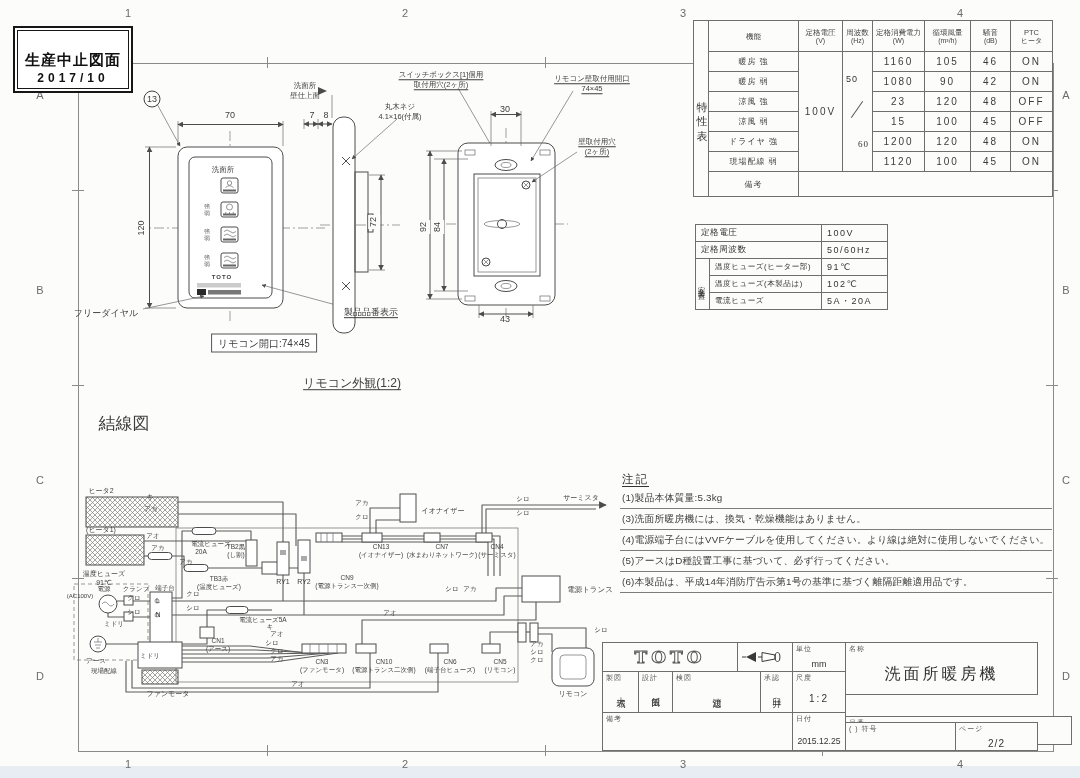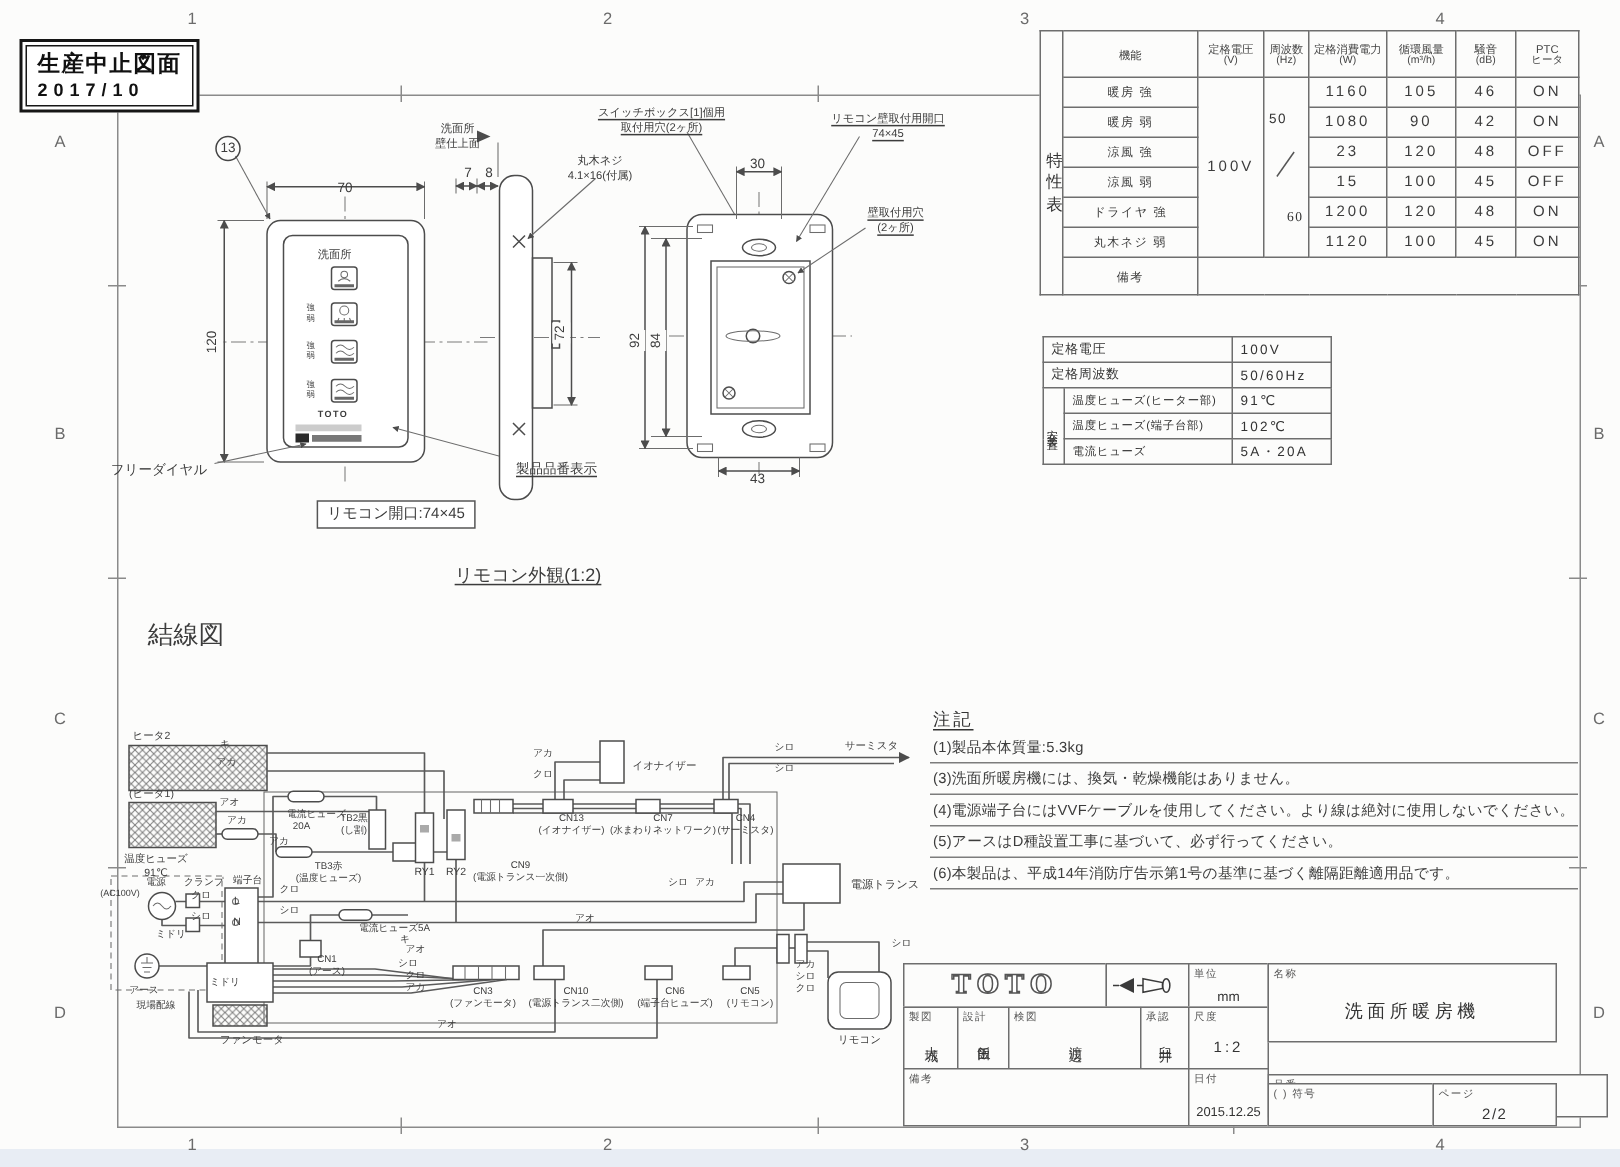--- a/index.html
+++ b/index.html
@@ -5,21 +5,21 @@
   html,body{margin:0;padding:0;}
   body{width:1080px;height:778px;background:#fbfbfa;overflow:hidden;
        font-family:"Liberation Sans","DejaVu Sans",sans-serif;color:#333;position:relative;}
   #page{position:absolute;left:0;top:0;width:1080px;height:778px;background:#fcfcfb;}
   .abs{position:absolute;}
   
   #frame{left:78px;top:63px;width:974px;height:687px;border:1px solid #8a8a8a;}
   .tick{background:#8a8a8a;}
   
   #stamp{left:13px;top:26px;border:2px solid #161616;background:#fff;padding:2px;z-index:9;}
-  #stamp .in{border:1px solid #161616;padding:2px 7px 3px;}
+  #stamp .in{border:1px solid #161616;padding:20px 7px 3px;text-align:center;}
   #stamp .l1{font-size:15px;font-weight:bold;color:#111;letter-spacing:1px;white-space:nowrap;}
   #stamp .l2{font-size:12px;font-weight:bold;color:#111;letter-spacing:4px;margin-top:1px;}
   
   .ann{position:absolute;transform:translate(-50%,-50%);font-size:8px;line-height:1.3;color:#3c3c3c;
        white-space:pre;text-align:center;z-index:6;}
   .ann.v{transform:translate(-50%,-50%) rotate(-90deg);background:#fcfcfb;padding:0 2px;}
   .ann.u{text-decoration:underline;text-underline-offset:2px;}
   .ann.box{border:1px solid #555;padding:2px 6px;background:#fff;}
   .ann.circ{border:1px solid #444;border-radius:50%;width:15px;height:15px;line-height:15px;padding:0;}
   .ann.bd{font-weight:bold;letter-spacing:1px;}
@@ -358,21 +358,21 @@
       <td class="num">OFF</td>
     </tr>
     <tr>
       <td class="fn">ドライヤ 強</td>
       <td class="num">1200</td>
       <td class="num">120</td>
       <td class="num">48</td>
       <td class="num">ON</td>
     </tr>
     <tr>
-      <td class="fn">丸木ネジ 弱</td>
+      <td class="fn">現場配線 弱</td>
       <td class="num">1120</td>
       <td class="num">100</td>
       <td class="num">45</td>
       <td class="num">ON</td>
     </tr>
     <tr>
       <td class="fn" style="height:24px">備考</td>
       <td colspan="6"></td>
     </tr>
   </tbody>
@@ -394,21 +394,21 @@
       <td class="val">50/60Hz</td>
     </tr>
     <tr>
       <td rowspan="3">
             <div class="vsafe">安全装置</div>
           </td>
       <td class="lab" style="font-size:7.6px">温度ヒューズ(ヒーター部)</td>
       <td class="val">91℃</td>
     </tr>
     <tr>
-      <td class="lab" style="font-size:7.6px">温度ヒューズ(端子台部)</td>
+      <td class="lab" style="font-size:7.6px">温度ヒューズ(本製品は)</td>
       <td class="val">102℃</td>
     </tr>
     <tr>
       <td class="lab" style="font-size:7.6px">電流ヒューズ</td>
       <td class="val">5A・20A</td>
     </tr>
   </tbody>
     </table>
 
   <div class="abs" id="notes-title">注記</div>
@@ -471,21 +471,21 @@
     <div class="abs tb" style="left:792px;top:671px;width:54px;height:42px">
       <span class="lbl">尺度</span>
       <div class="cval" style="font-size:10px;letter-spacing:2px;padding-top:6px">1:2</div>
     </div>
     <div class="abs tb" style="left:792px;top:712px;width:54px;height:39px">
       <span class="lbl">日付</span>
       <div class="cval" style="font-size:8.6px;padding-top:9px">2015.12.25</div>
     </div>
     <div class="abs tb" style="left:845px;top:642px;width:193px;height:53px">
       <span class="lbl">名称</span>
-      <div class="cval" style="font-size:12px;letter-spacing:3px;padding-top:6px">洗面所暖房機</div>
+      <div class="cval" style="font-size:16px;letter-spacing:3px;padding-top:6px">洗面所暖房機</div>
     </div>
     <div class="abs tb" style="left:845px;top:716px;width:227px;height:29px">
       <span class="lbl">品番</span>
       <div class="cval" style="font-size:14px;letter-spacing:6px;color:#555;padding-top:3px">TYR330</div>
     </div>
     <div class="abs tb" style="left:845px;top:722px;width:111px;height:29px">
       <span class="lbl">( ) 符号</span>
     </div>
     <div class="abs tb" style="left:955px;top:722px;width:83px;height:29px">
       <span class="lbl">ページ</span>
@@ -506,21 +506,21 @@
       <span class="ann zone" style="left: 40px; top: 290px; font-size: 11px;">B</span>
       <span class="ann zone" style="left: 40px; top: 480px; font-size: 11px;">C</span>
       <span class="ann zone" style="left: 40px; top: 676px; font-size: 11px;">D</span>
       <span class="ann zone" style="left: 1066px; top: 95px; font-size: 11px;">A</span>
       <span class="ann zone" style="left: 1066px; top: 290px; font-size: 11px;">B</span>
       <span class="ann zone" style="left: 1066px; top: 480px; font-size: 11px;">C</span>
       <span class="ann zone" style="left: 1066px; top: 676px; font-size: 11px;">D</span>
       <span class="ann u" style="left: 352px; top: 384px; font-size: 12px;">リモコン外観(1:2)</span>
       <span class="ann" style="left: 124px; top: 424px; font-size: 17px;">結線図</span>
       <span class="ann circ" style="left: 152px; top: 99px; font-size: 9px;">13</span>
-      <span class="ann" style="left: 230px; top: 126px; font-size: 9px;">70</span>
+      <span class="ann" style="left: 230px; top: 116px; font-size: 9px;">70</span>
       <span class="ann v" style="left: 142px; top: 228px; font-size: 9px;">120</span>
       <span class="ann" style="left: 223px; top: 170px; font-size: 7.5px;">洗面所</span>
       <span class="ann" style="left: 207px; top: 210px; font-size: 5.5px;">強
 弱</span>
       <span class="ann" style="left: 207px; top: 235px; font-size: 5.5px;">強
 弱</span>
       <span class="ann" style="left: 207px; top: 261px; font-size: 5.5px;">強
 弱</span>
       <span class="ann bd" style="left: 222px; top: 278px; font-size: 6px;">TOTO</span>
       <span class="ann" style="left: 106px; top: 314px; font-size: 9px;">フリーダイヤル</span>

